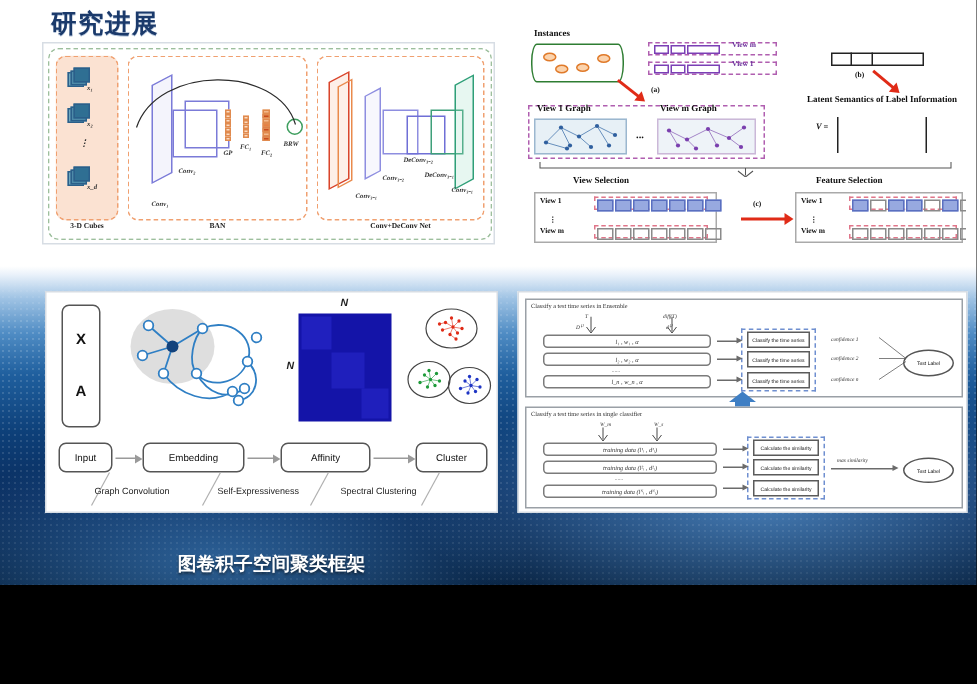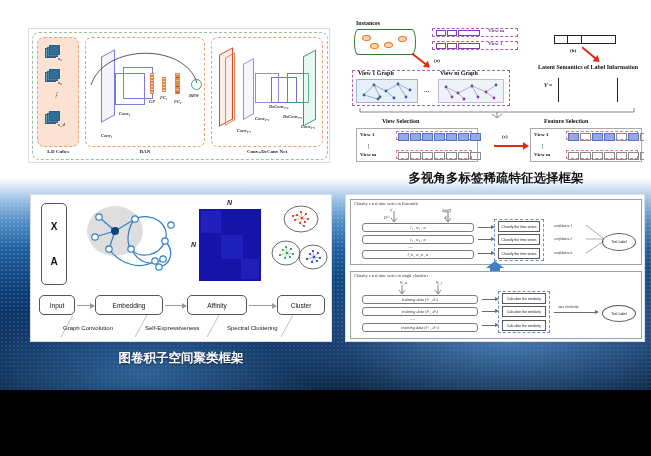--- a/index.html
+++ b/index.html
@@ -19,21 +19,21 @@
   #blackbar{position:absolute;left:0;top:390px;width:651px;height:66px;background:#000;}
 
   .title{position:absolute;left:34px;top:4px;font-size:17px;font-weight:bold;color:#1b3a6b;
     letter-spacing:1px;font-family:"DejaVu Sans","Liberation Sans",sans-serif;
     text-shadow:0 1px 0 #b9c9de,0 2px 2px rgba(255,255,255,.7);}
 
   .panel{position:absolute;background:#fff;border:1px solid #d7dde4;box-sizing:border-box;overflow:hidden;}
   .cap{position:absolute;text-align:center;font-weight:bold;font-size:12.5px;
     font-family:"DejaVu Sans","Liberation Sans",sans-serif;line-height:15px;}
   .cap.dark{color:#111;text-shadow:0 1px 0 rgba(255,255,255,.6);}
-  .cap.light{color:#fff;text-shadow:0 1px 2px rgba(0,0,0,.55);}
+  .cap.light{color:#fff;text-shadow:0 1px 2px rgba(0,0,0,.55);margin-top:18px;}
 
   
   .dashbox{position:absolute;border:1px dashed #f0a070;border-radius:7px;box-sizing:border-box;}
   .dashbox.grn{border-color:#9dbf9d;}
   .f1lab{position:absolute;font-size:4.5px;color:#333;font-family:"Liberation Serif",serif;
     font-style:italic;font-weight:bold;white-space:nowrap;}
   .f1sec{position:absolute;font-size:5px;color:#222;font-family:"Liberation Serif",serif;
     font-weight:bold;white-space:nowrap;text-align:center;}
   .cube{position:absolute;width:13px;height:11px;}
   .cube i{position:absolute;display:block;width:9px;height:8px;border:.6px solid #2b5f8a;}
@@ -82,20 +82,21 @@
   .bluearrow{position:absolute;width:10px;background:#3f7fc4;}
   .bluearrow:before{content:"";position:absolute;left:-4px;top:-6px;
     border-bottom:7px solid #3f7fc4;border-left:9px solid transparent;border-right:9px solid transparent;}
 </style>
 </head>
 <body>
 
 <div id="slide">
   <div id="dots"></div>
 
+  <div class="title">研究进展</div>
 
   <div class="panel" style="left:28px;top:28px;width:302px;height:135px;">
     <div class="dashbox grn" style="left:3px;top:3px;width:296px;height:128px;"></div>
     <div class="dashbox" style="left:8px;top:8px;width:42px;height:110px;background:#fbe2d2;"></div>
     <div class="dashbox" style="left:56px;top:8px;width:120px;height:110px;"></div>
     <div class="dashbox" style="left:182px;top:8px;width:112px;height:110px;"></div>
 
     <div class="cube" style="left:16px;top:16px;">
         <i></i>
         <i></i>
@@ -304,21 +305,20 @@
     <div style="position:absolute;left:220px;top:133.5px;display:flex;gap:1px;">
       <i style="display:block;width:9px;height:6px;border:.7px solid #8a8a8a;"></i>
       <i style="display:block;width:9px;height:6px;border:.7px solid #8a8a8a;"></i>
       <i style="display:block;width:9px;height:6px;border:.7px solid #8a8a8a;"></i>
       <i style="display:block;width:9px;height:6px;border:.7px solid #8a8a8a;"></i>
       <i style="display:block;width:9px;height:6px;border:.7px solid #8a8a8a;"></i>
       <i style="display:block;width:9px;height:6px;border:.7px solid #8a8a8a;"></i>
       <i style="display:block;width:9px;height:6px;border:.7px solid #8a8a8a;"></i>
     </div>
   </div>
-  <div class="cap dark" style="left:348px;top:170px;width:296px;">多视角多标签稀疏特征选择框架</div>
 
   <div class="panel" style="left:30px;top:194px;width:302px;height:148px;">
 
     <div class="rbox" style="left:10px;top:8px;width:26px;height:82px;flex-direction:column;gap:24px;font-size:10px;font-weight:bold;">
       <span>X</span>
       <span>A</span>
     </div>
 
     <svg style="position:absolute;left:48px;top:6px;" width="106" height="88">
       <ellipse cx="36" cy="30" rx="28" ry="25" fill="#d8d8d8" opacity="0.85"></ellipse>

